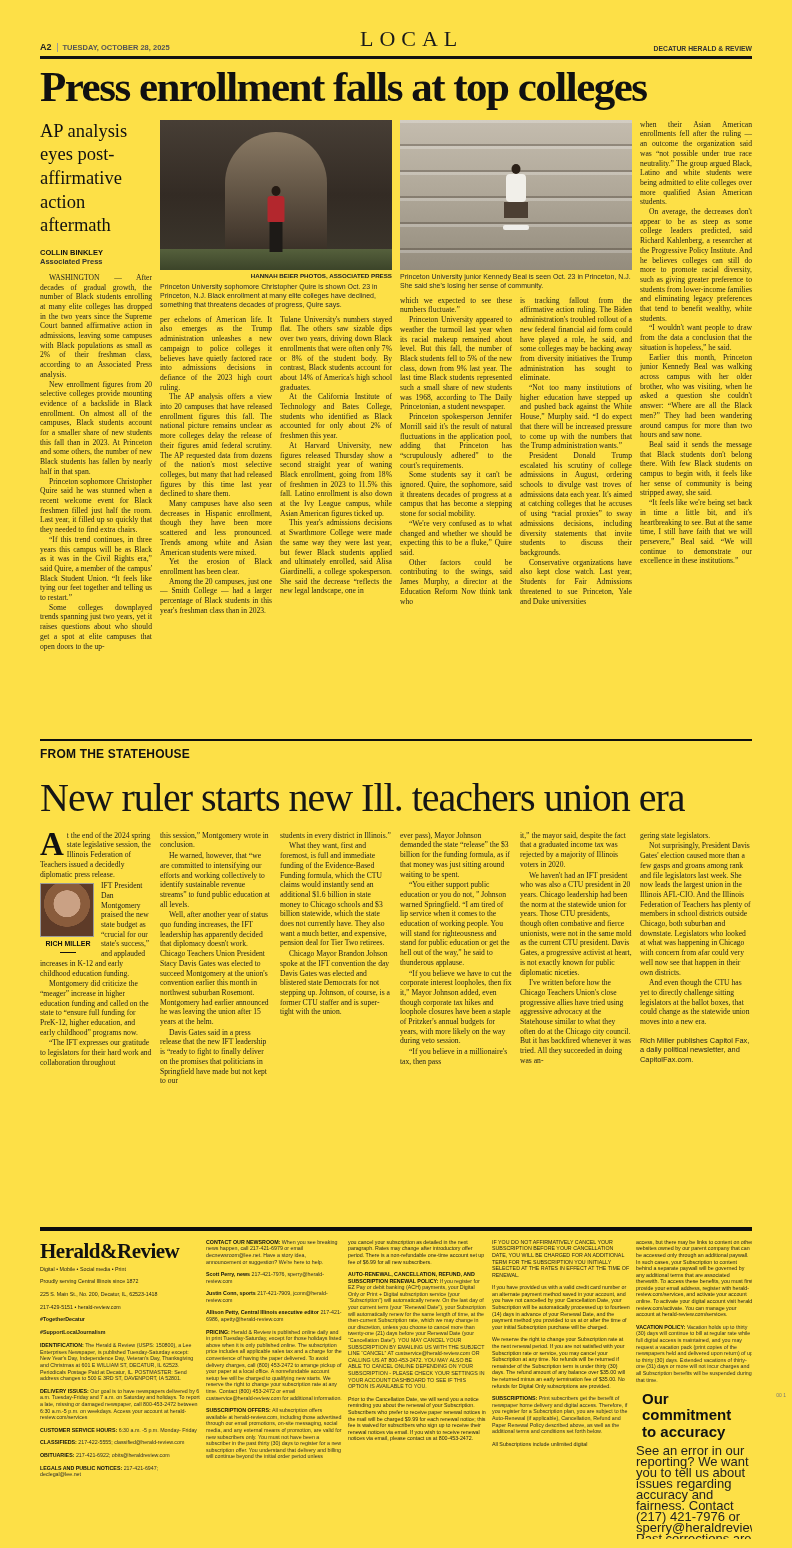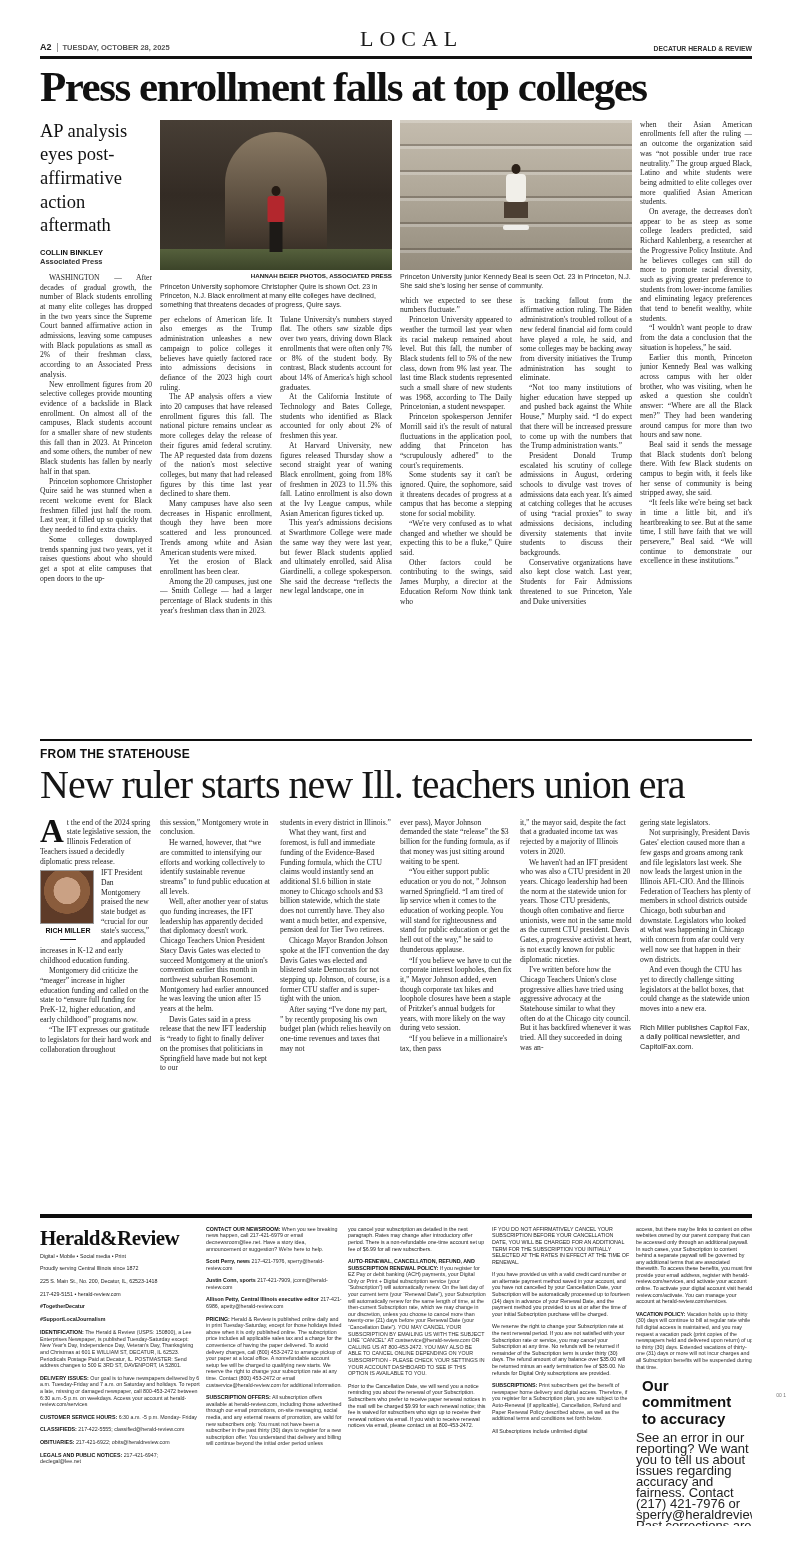--- a/index.html
+++ b/index.html
@@ -1,17 +1,17 @@
 <!DOCTYPE html>
 <html><head>
 <meta charset="utf-8">
 <style>
   * { margin:0; padding:0; box-sizing:border-box; }
   html,body { background:#e9e7e2; }
-  .page { width:792px; height:1548px; background:#ffffff; margin:0 auto; padding:26px 40px 8px;
+  .page { width:792px; height:1548px; background:#fde047; margin:0 auto; padding:26px 40px 8px;
           font-family:"Liberation Serif", serif; color:#141414; position:relative; overflow:hidden; }
 
   
   .strip { display:flex; align-items:flex-end; justify-content:space-between;
            border-bottom:3px solid #121212; padding-bottom:4px; }
   .strip-left { font-family:"Liberation Sans", sans-serif; font-size:7.5px; font-weight:bold; color:#222;
                 display:flex; align-items:baseline; gap:5px; }
   .strip-left .pg { font-size:9px; }
   .strip-left .dt { color:#555; border-left:1px solid #999; padding-left:5px; font-weight:bold; }
   .wordmark { font-size:22px; letter-spacing:6px; color:#1a1a1a; font-weight:400; }
@@ -53,21 +53,21 @@
   .credit { font-family:"Liberation Sans", sans-serif; font-size:6.2px; font-weight:bold; color:#222;
             text-align:right; margin:2px 0 1px; }
   .caption { font-family:"Liberation Sans", sans-serif; font-size:7px; line-height:9px; color:#2a2a2a;
              margin:2px 0 6px; }
   .textcols { display:flex; gap:8px; flex:1; overflow:hidden; }
   .textcols .tcol { width:112px; flex:0 0 112px; overflow:hidden; }
 
   
   .rule { border-top:2px solid #0f0f0f; margin:7px 0 6px; }
   .sh-kicker { font-family:"Liberation Sans", sans-serif; font-size:12px; font-weight:800; letter-spacing:.2px;
-               color:#111; margin-bottom:3px; }
+               color:#111; margin-bottom:16px; }
   .sh-headline { font-size:40px; font-weight:400; letter-spacing:-1px; line-height:1.05; margin-bottom:12px;
                  color:#161616; white-space:nowrap; }
   .sh-cols { display:flex; gap:8px; height:388px; overflow:hidden; }
   .sh-col { width:112px; flex:0 0 112px; overflow:hidden; }
   .sh-col .para { text-align:left; margin-bottom:1px; }
   .lead { font-size:7.6px; line-height:9.7px; text-align:left; color:#1b1b1b; margin-bottom:2px; }
   .dropcap { float:left; font-size:33px; line-height:27px; font-weight:bold; padding-right:3px; color:#111; }
   .columnist { float:left; width:56px; margin:2px 5px 2px 0; text-align:center; }
   .mugshot { width:54px; height:54px; background:
       radial-gradient(circle at 50% 38%, #caa184 0 32%, #8a5c3c 33% 55%, #5e3b28 56% 100%),#6b4a33;
@@ -121,20 +121,21 @@
     <div class="ma-col">
       <h2 class="kicker">AP analysis eyes post-affirmative action aftermath</h2>
       <div class="byline">
         <div>COLLIN BINKLEY</div>
         <div class="org">Associated Press</div>
       </div>
       <div>
           <p class="para">WASHINGTON — After decades of gradual growth, the number of Black students enrolling at many elite colleges has dropped in the two years since the Supreme Court banned affirmative action in admissions, leaving some campuses with Black populations as small as 2% of their freshman class, according to an Associated Press analysis.</p>
           <p class="para">New enrollment figures from 20 selective colleges provide mounting evidence of a backslide in Black enrollment. On almost all of the campuses, Black students account for a smaller share of new students this fall than in 2023. At Princeton and some others, the number of new Black students has fallen by nearly half in that span.</p>
           <p class="para">Princeton sophomore Christopher Quire said he was stunned when a recent welcome event for Black freshmen filled just half the room. Last year, it filled up so quickly that they needed to find extra chairs.</p>
+          <p class="para">“If this trend continues, in three years this campus will be as Black as it was in the Civil Rights era,” said Quire, a member of the campus' Black Student Union. “It feels like tying our feet together and telling us to restart.”</p>
           <p class="para">Some colleges downplayed trends spanning just two years, yet it raises questions about who should get a spot at elite campuses that open doors to the up-</p>
         </div>
     </div>
 
     <div class="mid">
       <div class="half">
         <div class="photo ph-left">
           <div class="arch"></div>
           <div class="grass"></div>
           <div class="fig head"></div>
@@ -219,21 +220,20 @@
       <div class="sh-col">
           <p class="para flush">this session,” Montgomery wrote in conclusion.</p>
           <p class="para">He warned, however, that “we are committed to intensifying our efforts and working collectively to identify sustainable revenue streams” to fund public education at all levels.</p>
           <p class="para">Well, after another year of status quo funding increases, the IFT leadership has apparently decided that diplomacy doesn't work. Chicago Teachers Union President Stacy Davis Gates was elected to succeed Montgomery at the union's convention earlier this month in northwest suburban Rosemont. Montgomery had earlier announced he was leaving the union after 15 years at the helm.</p>
           <p class="para">Davis Gates said in a press release that the new IFT leadership is “ready to fight to finally deliver on the promises that politicians in Springfield have made but not kept to our</p>
         </div>
       <div class="sh-col">
           <p class="para flush">students in every district in Illinois.”</p>
           <p class="para">What they want, first and foremost, is full and immediate funding of the Evidence-Based Funding formula, which the CTU claims would instantly send an additional $1.6 billion in state money to Chicago schools and $3 billion statewide, which the state does not currently have. They also want a much better, and expensive, pension deal for Tier Two retirees.</p>
           <p class="para">Chicago Mayor Brandon Johson spoke at the IFT convention the day Davis Gates was elected and blistered state Democrats for not stepping up. Johnson, of course, is a former CTU staffer and is super-tight with the union.</p>
-          <p class="para">After saying “I've done my part, ” by recently proposing his own budget plan (which relies heavily on one-time revenues and taxes that may not</p>
         </div>
       <div class="sh-col">
           <p class="para flush">ever pass), Mayor Johnson demanded the state “release” the $3 billion for the funding formula, as if that money was just sitting around waiting to be spent.</p>
           <p class="para">“You either support public education or you do not, ” Johnson warned Springfield. “I am tired of lip service when it comes to the education of working people. You will stand for righteousness and stand for public education or get the hell out of the way,” he said to thunderous applause.</p>
           <p class="para">“If you believe we have to cut the corporate interest loopholes, then fix it,” Mayor Johnson added, even though corporate tax hikes and loophole closures have been a staple of Pritzker's annual budgets for years, with more likely on the way during veto session.</p>
           <p class="para">“If you believe in a millionaire's tax, then pass</p>
         </div>
       <div class="sh-col">
           <p class="para flush">it,” the mayor said, despite the fact that a graduated income tax was rejected by a majority of Illinois voters in 2020.</p>
           <p class="para">We haven't had an IFT president who was also a CTU president in 20 years. Chicago leadership had been the norm at the statewide union for years. Those CTU presidents, though often combative and fierce unionists, were not in the same mold as the current CTU president. Davis Gates, a progressive activist at heart, is not exactly known for public diplomatic niceties.</p>

